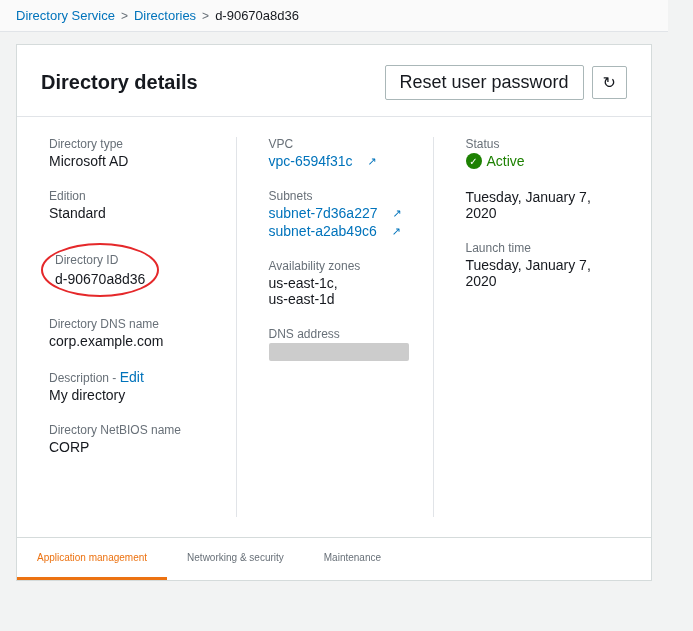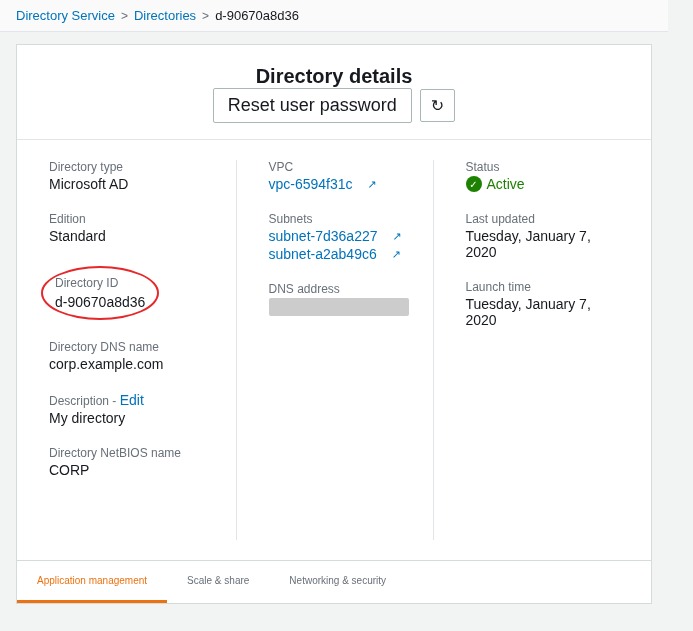--- a/index.html
+++ b/index.html
@@ -36,21 +36,20 @@
       border: 1px solid #d5dbdb;
     }
 
     
     .header-section {
       padding: 20px 24px 16px 24px;
       display: flex;
       align-items: center;
       justify-content: space-between;
       border-bottom: 1px solid #e1e4e8;
-      flex-direction: column;
     }
     .page-title {
       font-size: 20px;
       font-weight: 700;
       color: #16191f;
     }
     .header-actions {
       display: flex;
       align-items: center;
       gap: 8px;
@@ -303,52 +302,56 @@
               </a>
             </div>
             <div class="detail-value" style="margin-top:2px;">
               <a class="detail-link">
                 <span>subnet-a2ab49c6</span>
                 <span class="ext-icon">↗</span>
               </a>
             </div>
           </div>
 
+          <div class="detail-group">
+            <div class="detail-label">Availability zones</div>
+            <div class="detail-value">us-east-1c,</div>
+            <div class="detail-value">us-east-1d</div>
+          </div>
 
           <div class="detail-group">
             <div class="detail-label">DNS address</div>
             <div class="dns-blurred">&nbsp;</div>
           </div>
         </div>
 
         <div class="details-col">
           <div class="detail-group">
             <div class="detail-label">Status</div>
             <div class="status-active">
               <div class="status-icon">✓</div>
               <span>Active</span>
             </div>
           </div>
 
           <div class="detail-group">
-            <div class="detail-label">Last updated</div>
             <div class="detail-value">Tuesday, January 7, 2020</div>
           </div>
 
           <div class="detail-group">
             <div class="detail-label">Launch time</div>
             <div class="detail-value">Tuesday, January 7, 2020</div>
           </div>
         </div>
 
       </div>
 
       <div class="tabs-section">
         <div class="tabs-bar">
           <div class="tab-item active">Application management</div>
-          <div class="tab-item">Scale &amp; share</div>
           <div class="tab-item">Networking &amp; security</div>
+          <div class="tab-item">Maintenance</div>
         </div>
       </div>
 
     </div>
   </div>
 </div>
 
 </body></html>

